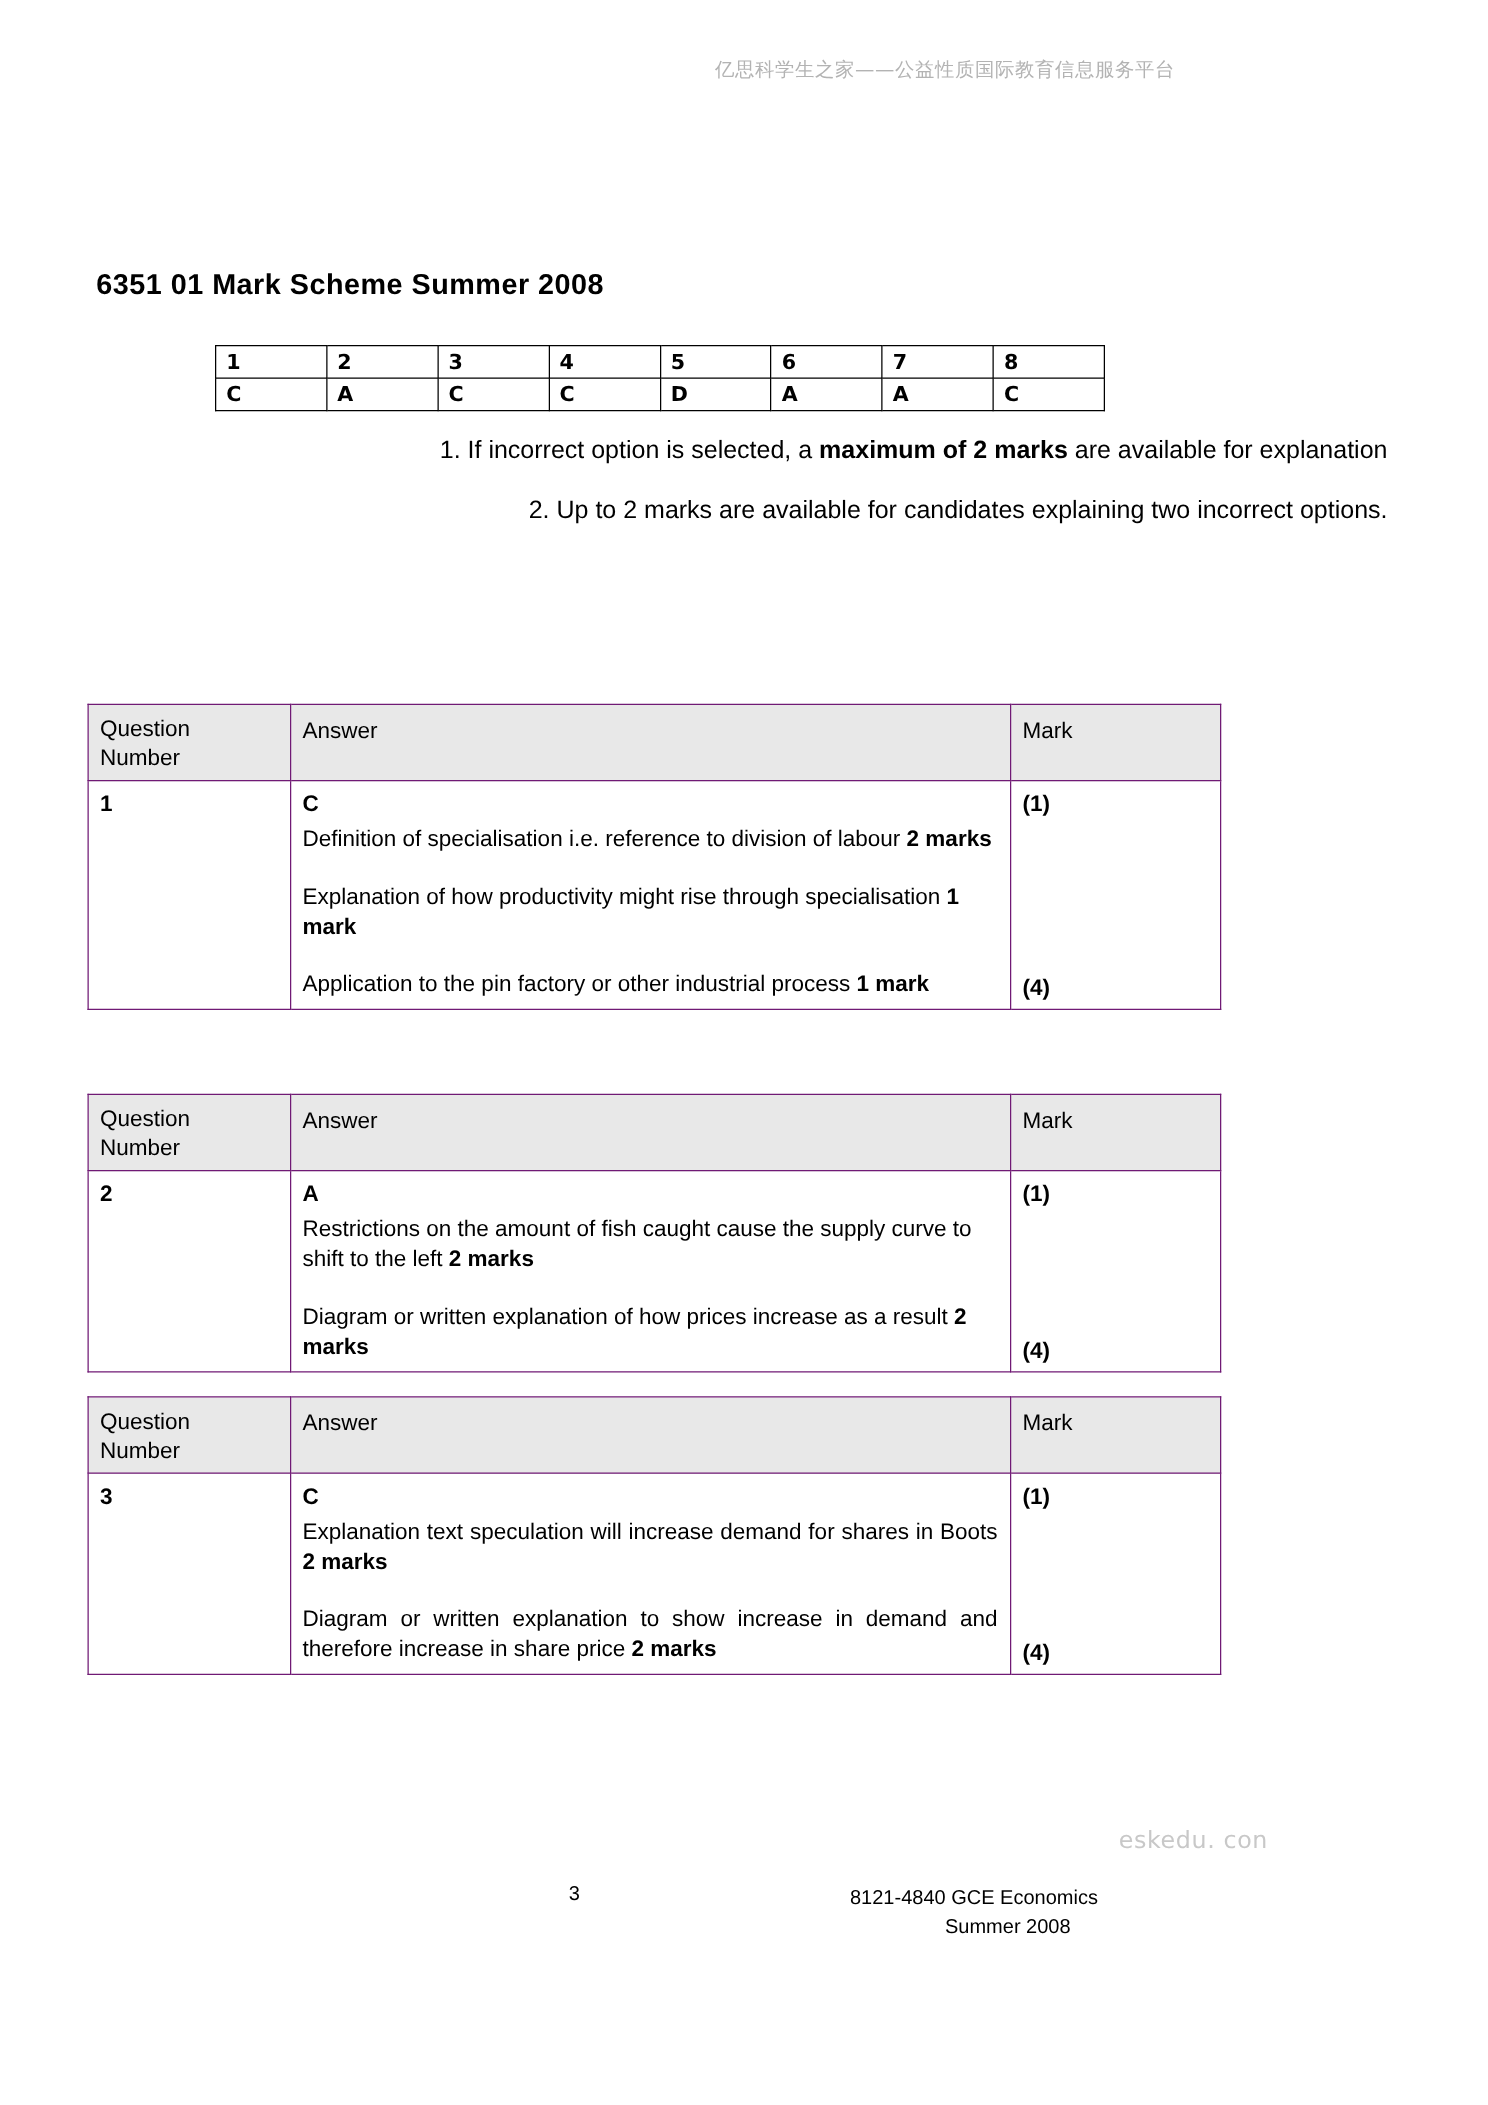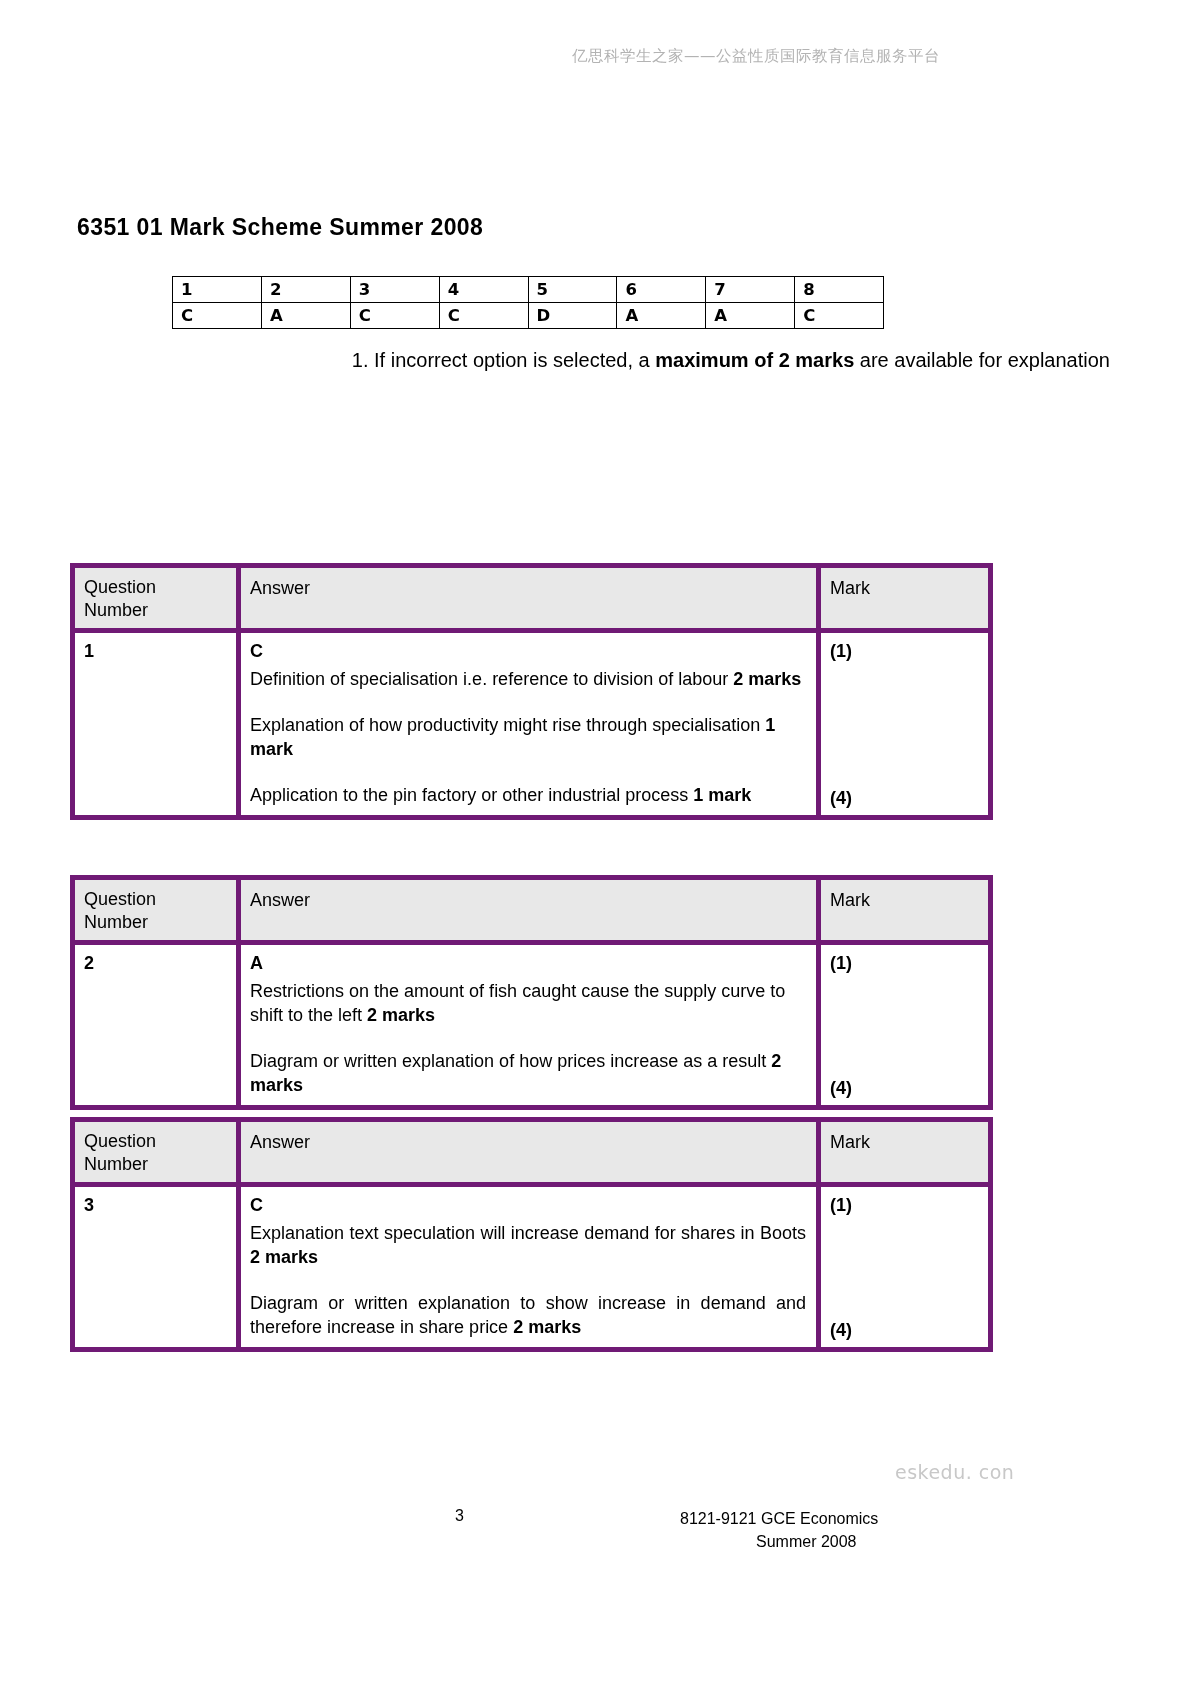--- a/index.html
+++ b/index.html
@@ -84,21 +84,21 @@
 
   
   .qtable {
     position: absolute;
     left: 70px;
     width: 848px;
     border-collapse: collapse;
     table-layout: fixed;
   }
   .qtable td {
-    border: 5px solid #701a75;
+    border: 1px solid #701a75;
     vertical-align: top;
     font-family: "Liberation Sans", sans-serif;
     font-size: 18px;
     line-height: 24px;
     padding: 6px 10px 6px 9px;
   }
   .qtable .hdr td {
     background: #e8e8e8;
     height: 46px;
     padding-top: 8px;
@@ -213,20 +213,24 @@
         <td>C</td>
       </tr>
     </tbody>
   </table>
 
   <div class="notes">
     <div class="note">
       <span>1.</span>
       <span>If incorrect option is selected, a </span><b>maximum of 2 marks</b><span> are available for explanation</span>
     </div>
+    <div class="note">
+      <span>2.</span>
+      <span>Up to 2 marks are available for candidates explaining two incorrect options.</span><b></b><span></span>
+    </div>
   </div>
 
   <table class="qtable" style="top:563px;">
     <tbody>
       <tr class="hdr">
         <td class="col-q">
           <span class="hdr-label">Question</span>
           <span class="hdr-label">Number</span>
         </td>
         <td class="col-a">Answer</td>
@@ -302,18 +306,18 @@
         </td>
       </tr>
     </tbody>
   </table>
 
   <div class="watermark">eskedu. con</div>
 
   <div class="footer">
     <div class="page-number">3</div>
     <div class="footer-right">
-      <span class="footer-line-1">8121-9121 GCE Economics</span>
+      <span class="footer-line-1">8121-4840 GCE Economics</span>
       <span class="footer-line-2">Summer 2008</span>
     </div>
   </div>
 
 </div>
 
 </body></html>

